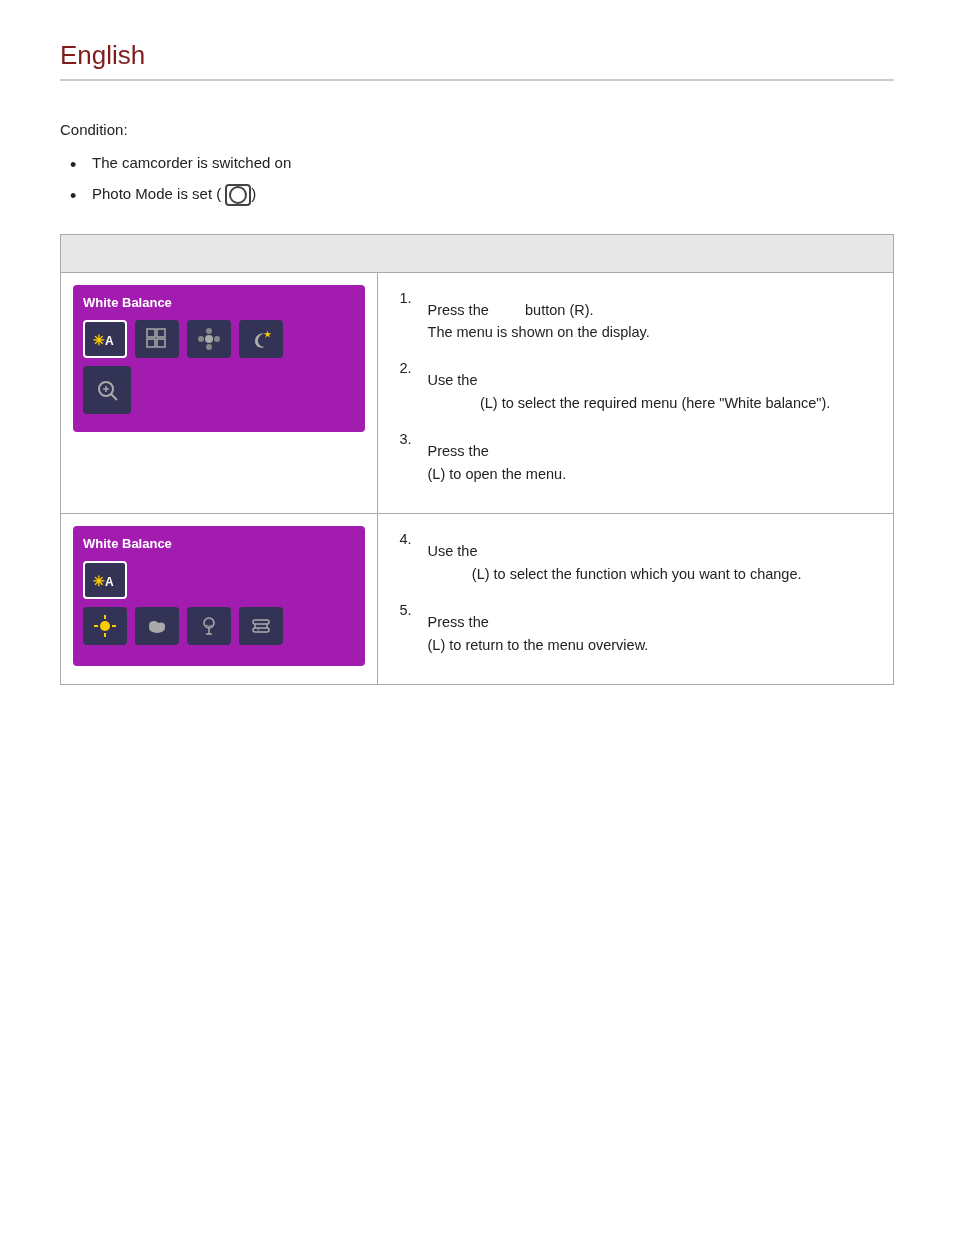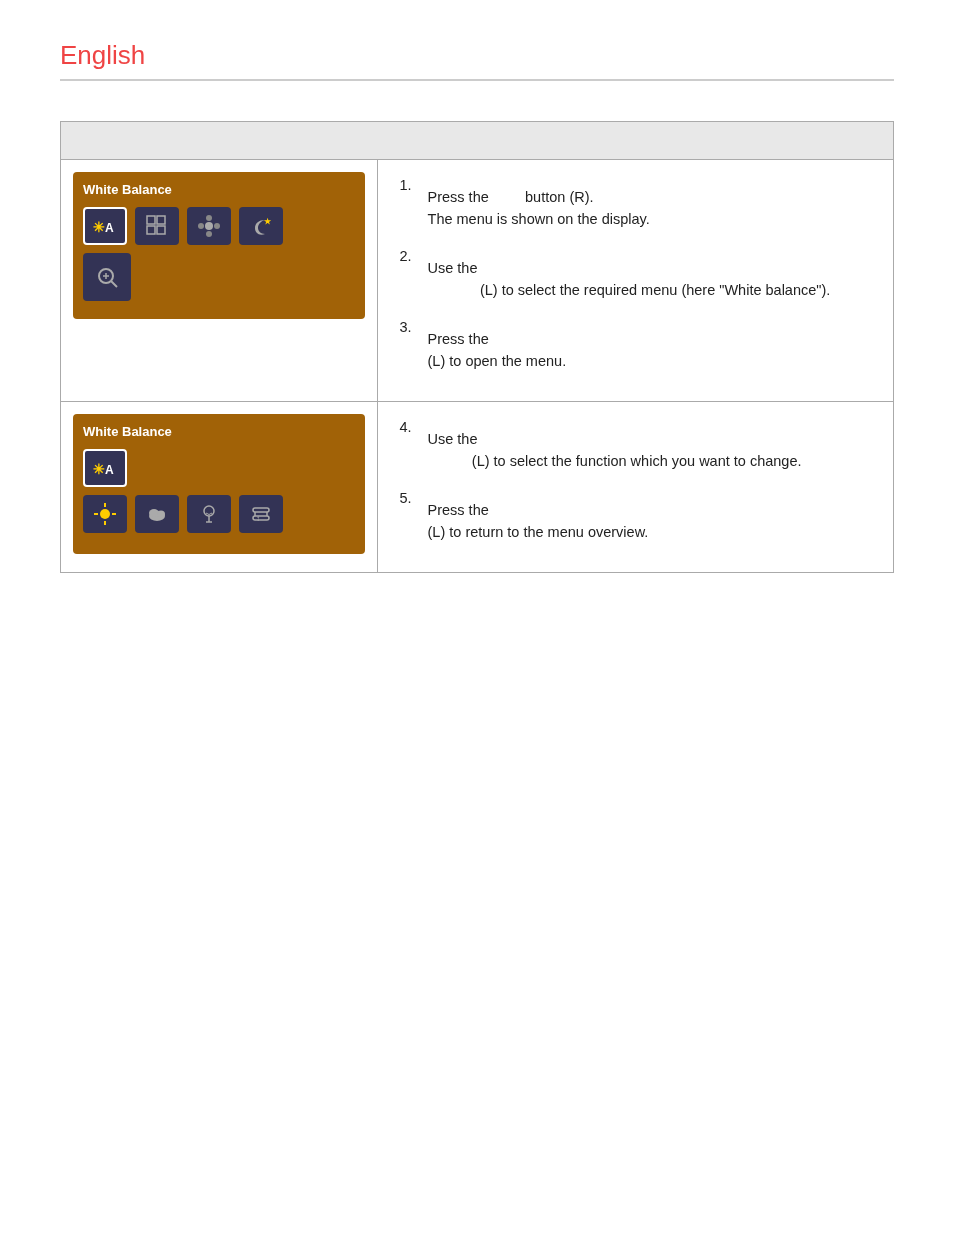--- a/index.html
+++ b/index.html
@@ -26,21 +26,21 @@
       display: flex;
       align-items: center;
       margin-bottom: 40px;
       border-bottom: 2px solid #ccc;
       padding-bottom: 8px;
     }
 
     .header-title {
       font-size: 26px;
       font-weight: normal;
-      color: #ef4444;
+      color: #7f1d1d;
       margin-right: 20px;
       white-space: nowrap;
     }
 
     
     .condition-label {
       font-size: 15px;
       margin-bottom: 14px;
     }
 
@@ -117,21 +117,21 @@
       padding: 12px;
     }
 
     .main-table .text-cell {
       width: 62%;
       padding: 14px 22px;
     }
 
     
     .wb-display {
-      background: #a16207;
+      background: #a21caf;
       border-radius: 4px;
       padding: 10px;
       color: white;
       font-size: 13px;
       font-weight: bold;
       min-height: 140px;
     }
 
     .wb-display .wb-title {
       color: white;
@@ -222,21 +222,30 @@
   </style>
 </head>
 <body>
 
 <div class="page">
 
   <div class="header">
     <h1 class="header-title">English</h1>
   </div>
 
-
+  <p class="condition-label">Condition:</p>
+
+  <ul class="bullet-list">
+    <li>
+      <span>The camcorder is switched on</span>
+    </li>
+    <li>
+      <span>Photo Mode is set (</span><span class="photo-mode-icon"></span><span>)</span>
+    </li>
+  </ul>
 
   <table class="main-table">
 
     <tbody>
         <tr class="header-row">
       <td colspan="2"></td>
     </tr>
 
     <tr>
       <td class="image-cell">

